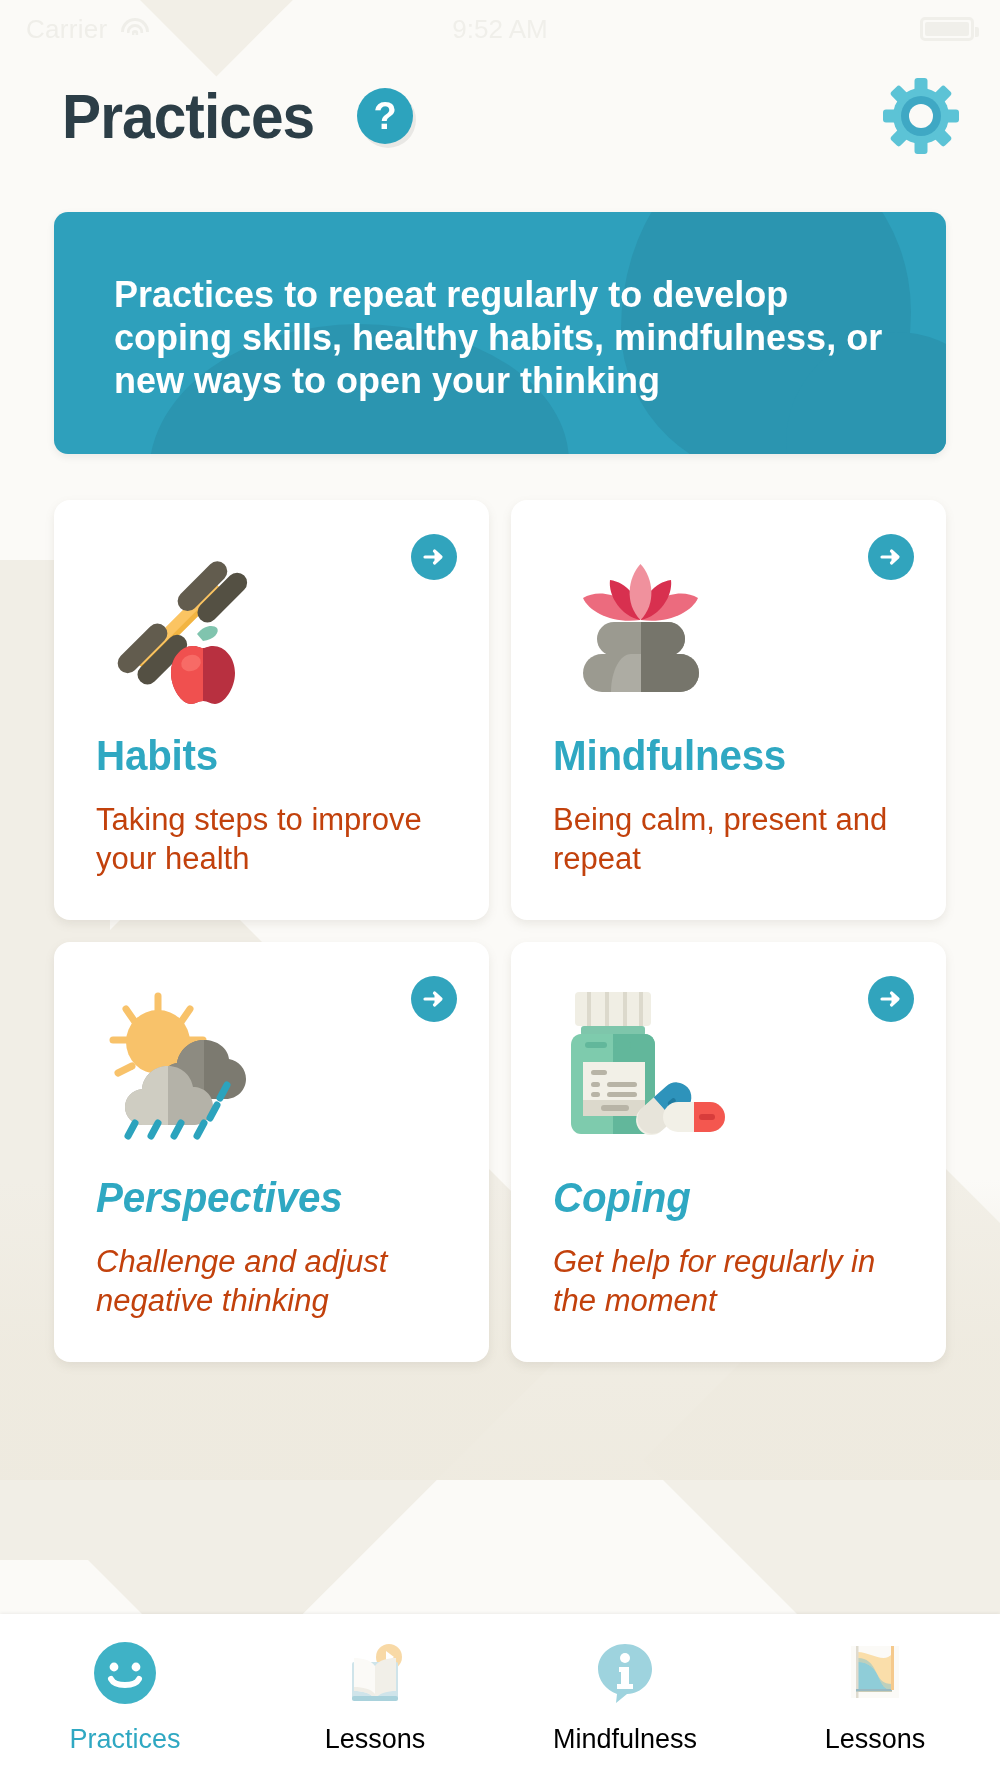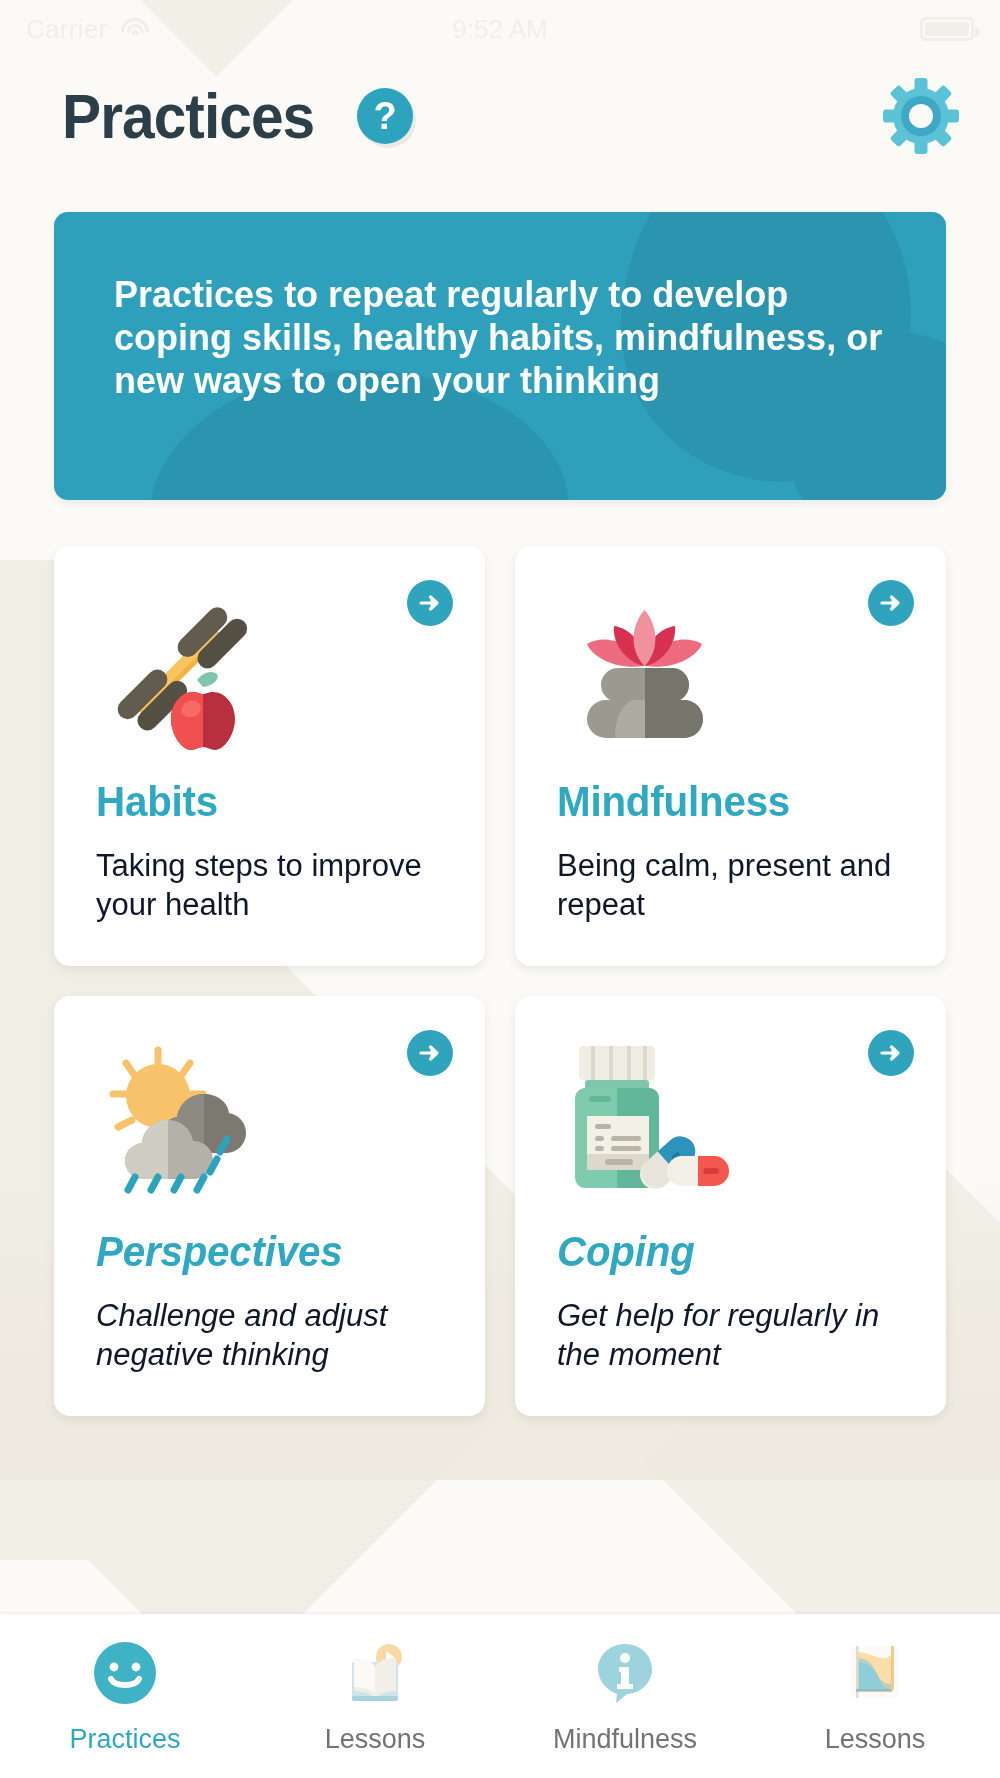--- a/index.html
+++ b/index.html
@@ -86,21 +86,21 @@
     background:#2da3bd; margin-left:24px;
     display:flex; align-items:center; justify-content:center;
     color:#fff; font-size:38px; font-weight:bold;
     font-family:"Liberation Sans", sans-serif; flex:0 0 auto;
     box-shadow:3px 4px 0 rgba(0,0,0,.07);
   }
   .gear-btn { margin-left:auto; width:86px; height:86px; display:flex; align-items:center; justify-content:center; }
 
   
   .banner {
-    position:relative; margin:44px 54px 0 54px; height:288px;
+    position:relative; margin:44px 54px 0 54px; height:242px;
     background:#2ea0bc; border-radius:14px; overflow:hidden;
     box-shadow:0 3px 8px rgba(0,0,0,.07);
   }
   .banner-blob1 {
     position:absolute; right:35px; top:-70px; width:290px; height:340px;
     background:#2b95b0; border-radius:48% 52% 44% 56% / 55% 50% 50% 45%;
   }
   .banner-blob2 {
     position:absolute; left:95px; bottom:-120px; width:420px; height:250px;
     background:#2b95b0; border-radius:50% 50% 45% 55% / 60% 55% 45% 40%;
@@ -113,21 +113,21 @@
     position:relative; z-index:2; color:#ffffff;
     padding:62px 60px 0 60px; font-size:36px; line-height:1.19;
     font-family:"Liberation Sans Narrow","Liberation Sans", sans-serif;
     font-weight:bold;
   }
   .banner-text .lead { font-weight:bold; }
   .banner-text .rest { font-weight:bold; }
 
   
   .grid {
-    display:grid; grid-template-columns:1fr 1fr; gap:30px;
+    display:grid; grid-template-columns:1fr 1fr; gap:22px;
     padding:46px 54px 0 54px;
   }
   .card {
     background:#ffffff; border-radius:16px; position:relative;
     box-shadow:0 4px 10px rgba(120,115,100,.13);
     padding:42px 36px 40px 42px; min-height:420px;
   }
   .card.row2 { min-height:420px;font-style:italic; }
   .arrow-btn {
     position:absolute; top:34px; right:32px;
@@ -136,37 +136,37 @@
   }
   .arrow-btn svg { display:block; }
   .card-icon { height:168px; display:flex; align-items:center; margin-bottom:22px; }
   .card-title {
     font-size:42px; font-weight:bold; color:#2fa8c2;
     font-family:"Liberation Sans Narrow","Liberation Sans", sans-serif;
     letter-spacing:-.2px; margin-bottom:20px; transform:scaleX(.96);
     transform-origin:left center;
   }
   .card-desc {
-    font-size:31px; line-height:1.26; color:#0f172a;
+    font-size:31px; line-height:1.26; color:#c2410c;
     font-family:"Liberation Sans", sans-serif;
   }
 
   
   .tabbar {
     position:absolute; left:0; right:0; bottom:0; height:172px;
     background:#ffffff; display:flex; align-items:flex-start;
     box-shadow:0 -1px 3px rgba(0,0,0,.06); z-index:5;
   }
   .tab {
     flex:1; display:flex; flex-direction:column; align-items:center;
     padding-top:22px; gap:14px;
   }
   .tab-icon { height:74px; display:flex; align-items:center; justify-content:center; }
   .tab-label {
-    font-size:27px; color:#737373; font-family:"Liberation Sans", sans-serif;
+    font-size:27px; color:#000000; font-family:"Liberation Sans", sans-serif;
   }
   .tab.active .tab-label { color:#2fa8c2; }
 </style>
 </head>
 <body>
 
 <div class="bg-wrap">
   <div class="bg-base"></div>
   <div class="bg-band-a"></div>
   <div class="bg-band-b"></div>

